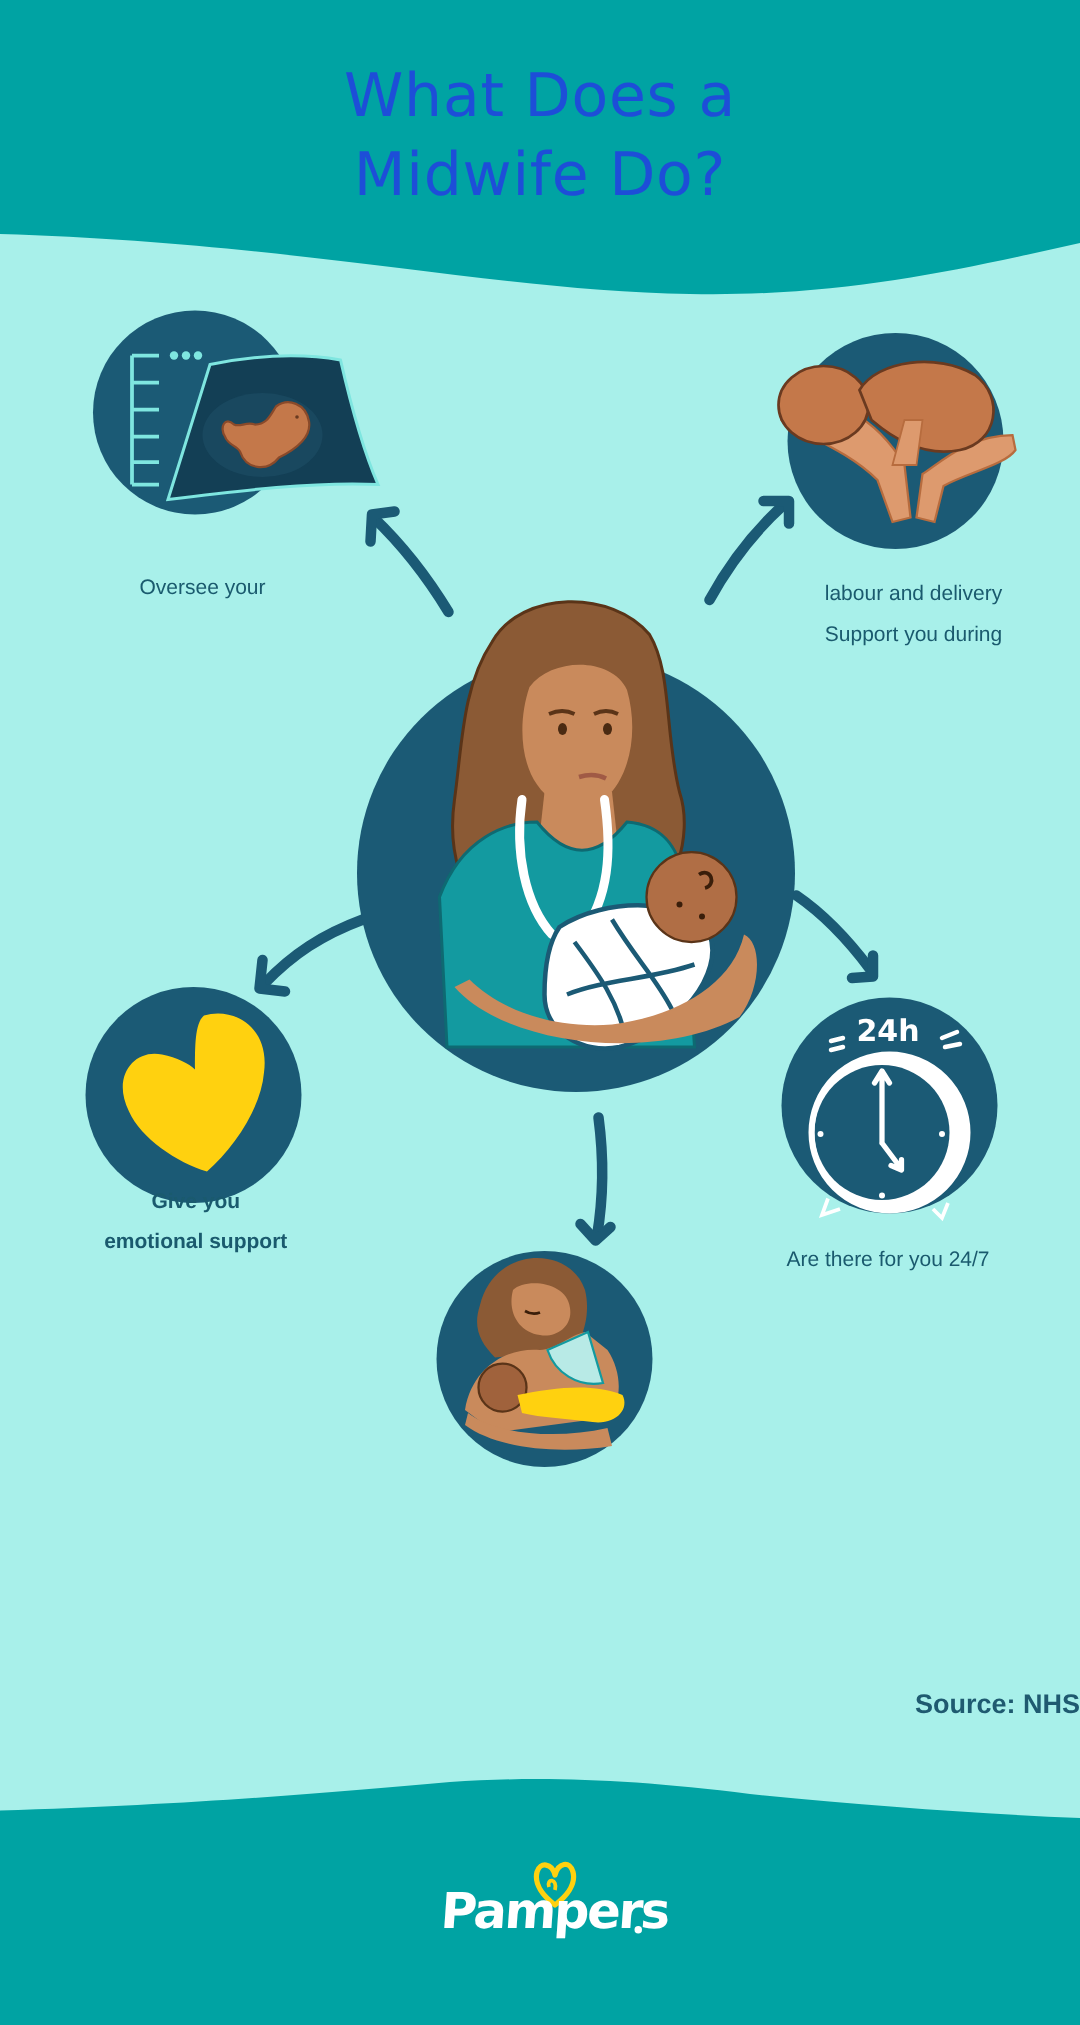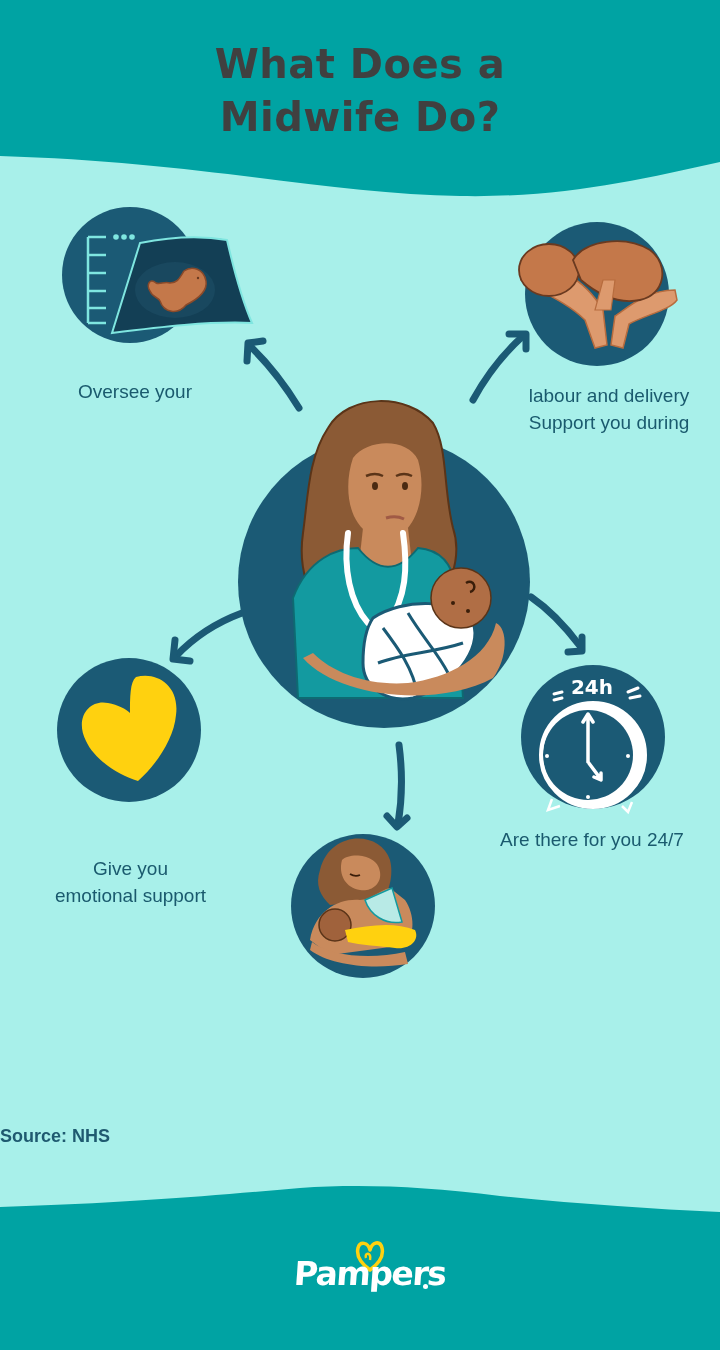--- a/index.html
+++ b/index.html
@@ -1,22 +1,22 @@
 <!DOCTYPE html>
 <html><head>
 <meta charset="utf-8">
 <style>
   html, body { margin: 0; padding: 0; }
   body { width: 720px; height: 1350px; position: relative; overflow: hidden; background: #a8f0ea; font-family: "DejaVu Sans", sans-serif; }
   .bg { position: absolute; left: 0; top: 0; width: 720px; height: 1350px; }
-  .title { position: absolute; left: 0; top: 38px; width: 720px; text-align: center; color: #404040; font-family: "DejaVu Sans", sans-serif; font-weight: bold; font-size: 40px; line-height: 53px; letter-spacing: 0.5px; }
+  .title { position: absolute; left: 0; top: 38px; width: 720px; text-align: center; color: #1d4ed8; font-family: "DejaVu Sans", sans-serif; font-weight: normal; font-size: 40px; line-height: 53px; letter-spacing: 0.5px; }
   .title span { display: block; }
-  .label { position: absolute; color: #1a5a6e; font-family: "Liberation Sans", sans-serif; font-size: 19px; line-height: 27px; text-align: center; }
+  .label { position: absolute; color: #1a5a6e; font-family: "Liberation Sans", sans-serif; font-size: 14px; line-height: 27px; text-align: center; }
   .label span { display: block; white-space: nowrap; }
-  .source { position: absolute; left: 0; top: 1126px; width: 720px; text-align: left; color: #1f5a70; font-family: "Liberation Sans", sans-serif; font-weight: bold; font-size: 18px; }
+  .source { position: absolute; left: 0; top: 1126px; width: 720px; text-align: right; color: #1f5a70; font-family: "Liberation Sans", sans-serif; font-weight: bold; font-size: 18px; }
   .logo { position: absolute; left: 290px; top: 1238px; width: 150px; height: 70px; }
   .logo-text { position: absolute; left: 4px; top: 16px; color: #ffffff; font-family: "DejaVu Sans", sans-serif; font-weight: bold; font-size: 33px; letter-spacing: -1.5px; transform: skewX(-4deg); }
   .logo-reg { position: absolute; left: 133px; top: 46px; width: 5px; height: 5px; border-radius: 50%; background: #ffffff; }
   .logo-heart { position: absolute; left: 62px; top: 0px; width: 36px; height: 34px; }
   svg.ic { position: absolute; overflow: visible; }
 </style>
 </head>
 <body>
 
 <svg class="bg" viewBox="0 0 720 1350" width="720" height="1350">
@@ -117,21 +117,21 @@
   <circle cx="215" cy="205" r="2" fill="#3a1e0a"></circle>
   <circle cx="230" cy="213" r="2" fill="#3a1e0a"></circle>
 
   <path d="M65 260 C100 300 200 310 255 280 C270 260 270 230 258 225 C250 260 210 280 170 285 C130 288 95 275 75 255 Z" fill="#c98a5c"></path>
 </svg>
 
 <svg class="ic" style="left:56px;top:657px;" width="148" height="148">
   <circle cx="73" cy="73" r="72" fill="#1b5a75"></circle>
   <path d="M80 20 C100 14 124 28 120 58 C118 82 100 108 82 124 C62 118 38 102 30 84 C18 60 34 42 52 46 C62 48 70 52 74 56 C74 40 74 25 80 20 Z" fill="#ffd10f"></path>
 </svg>
-<div class="label" style="left:28px;top:855px;width:205px;">
+<div class="label" style="left:28px;top:787px;width:205px;font-weight:bold;">
   <span>Give you</span>
   <span>emotional support</span>
 </div>
 
 <svg class="ic" style="left:520px;top:664px;" width="146" height="146">
   <circle cx="73" cy="73" r="72" fill="#1b5a75"></circle>
   <text x="72" y="30" text-anchor="middle" font-family="DejaVu Sans, sans-serif" font-weight="bold" font-size="20" fill="#ffffff">24h</text>
   <path d="M34 30 L42 28 M34 36 L42 34 M108 28 L118 24 M110 34 L120 32" stroke="#ffffff" stroke-width="3" stroke-linecap="round"></path>
   <circle cx="73" cy="91" r="52" fill="#ffffff"></circle>
   <circle cx="68" cy="91" r="45" fill="#1b5a75"></circle>

